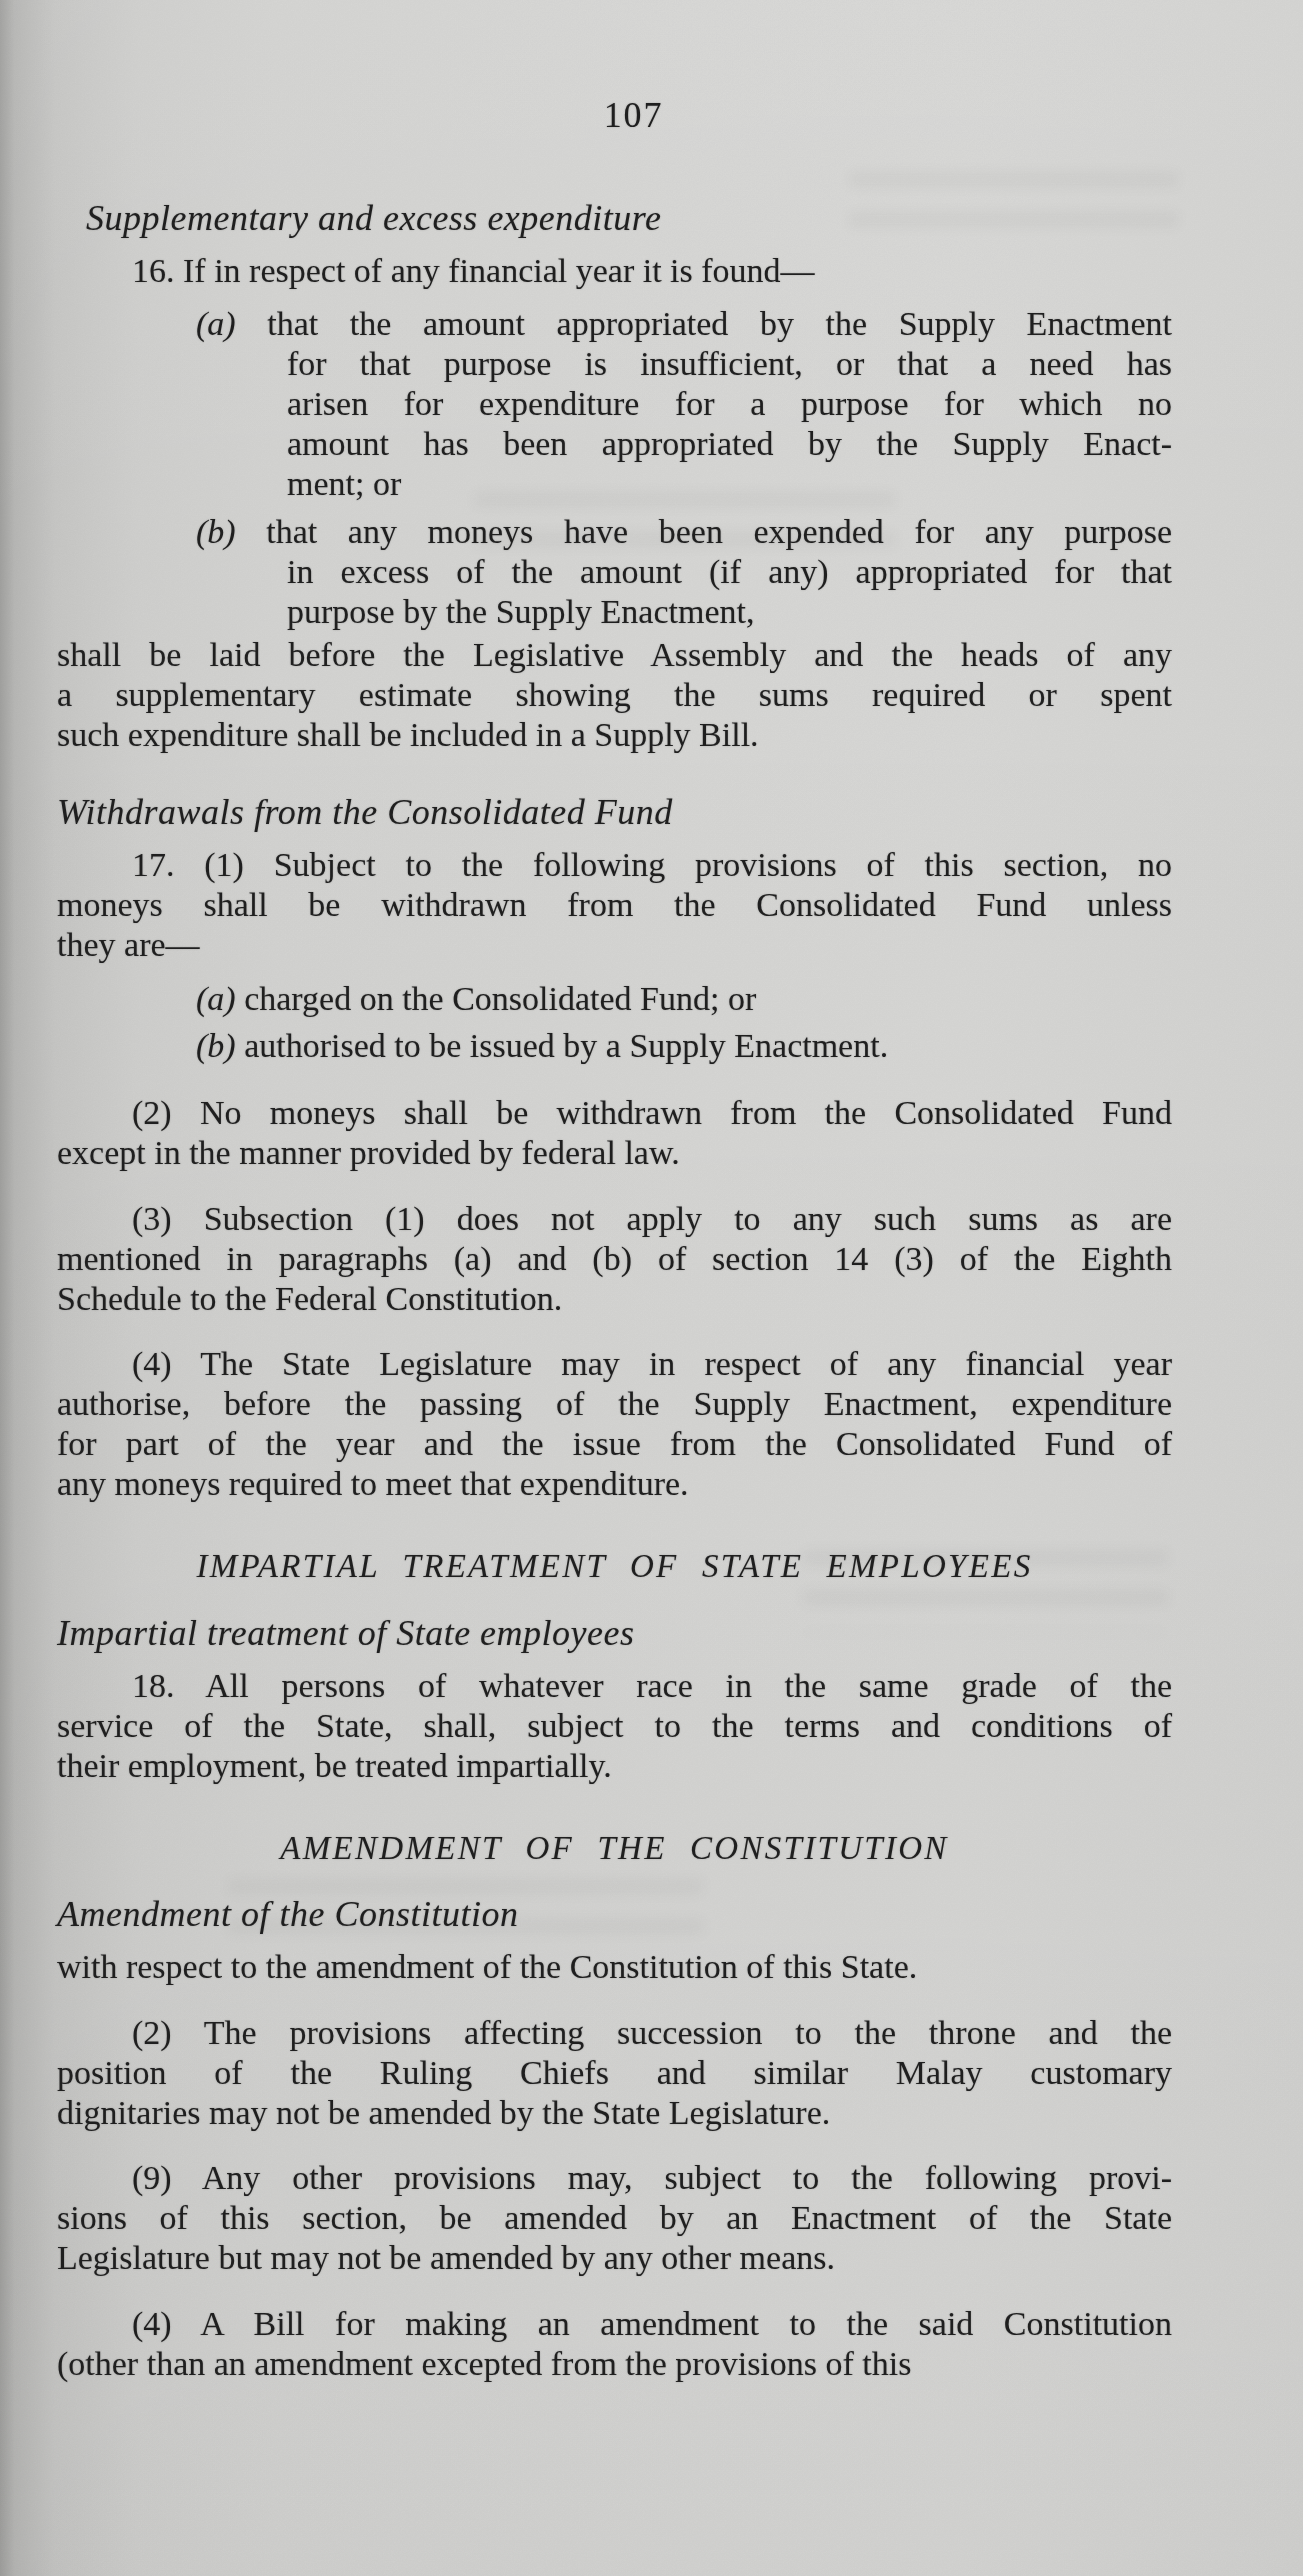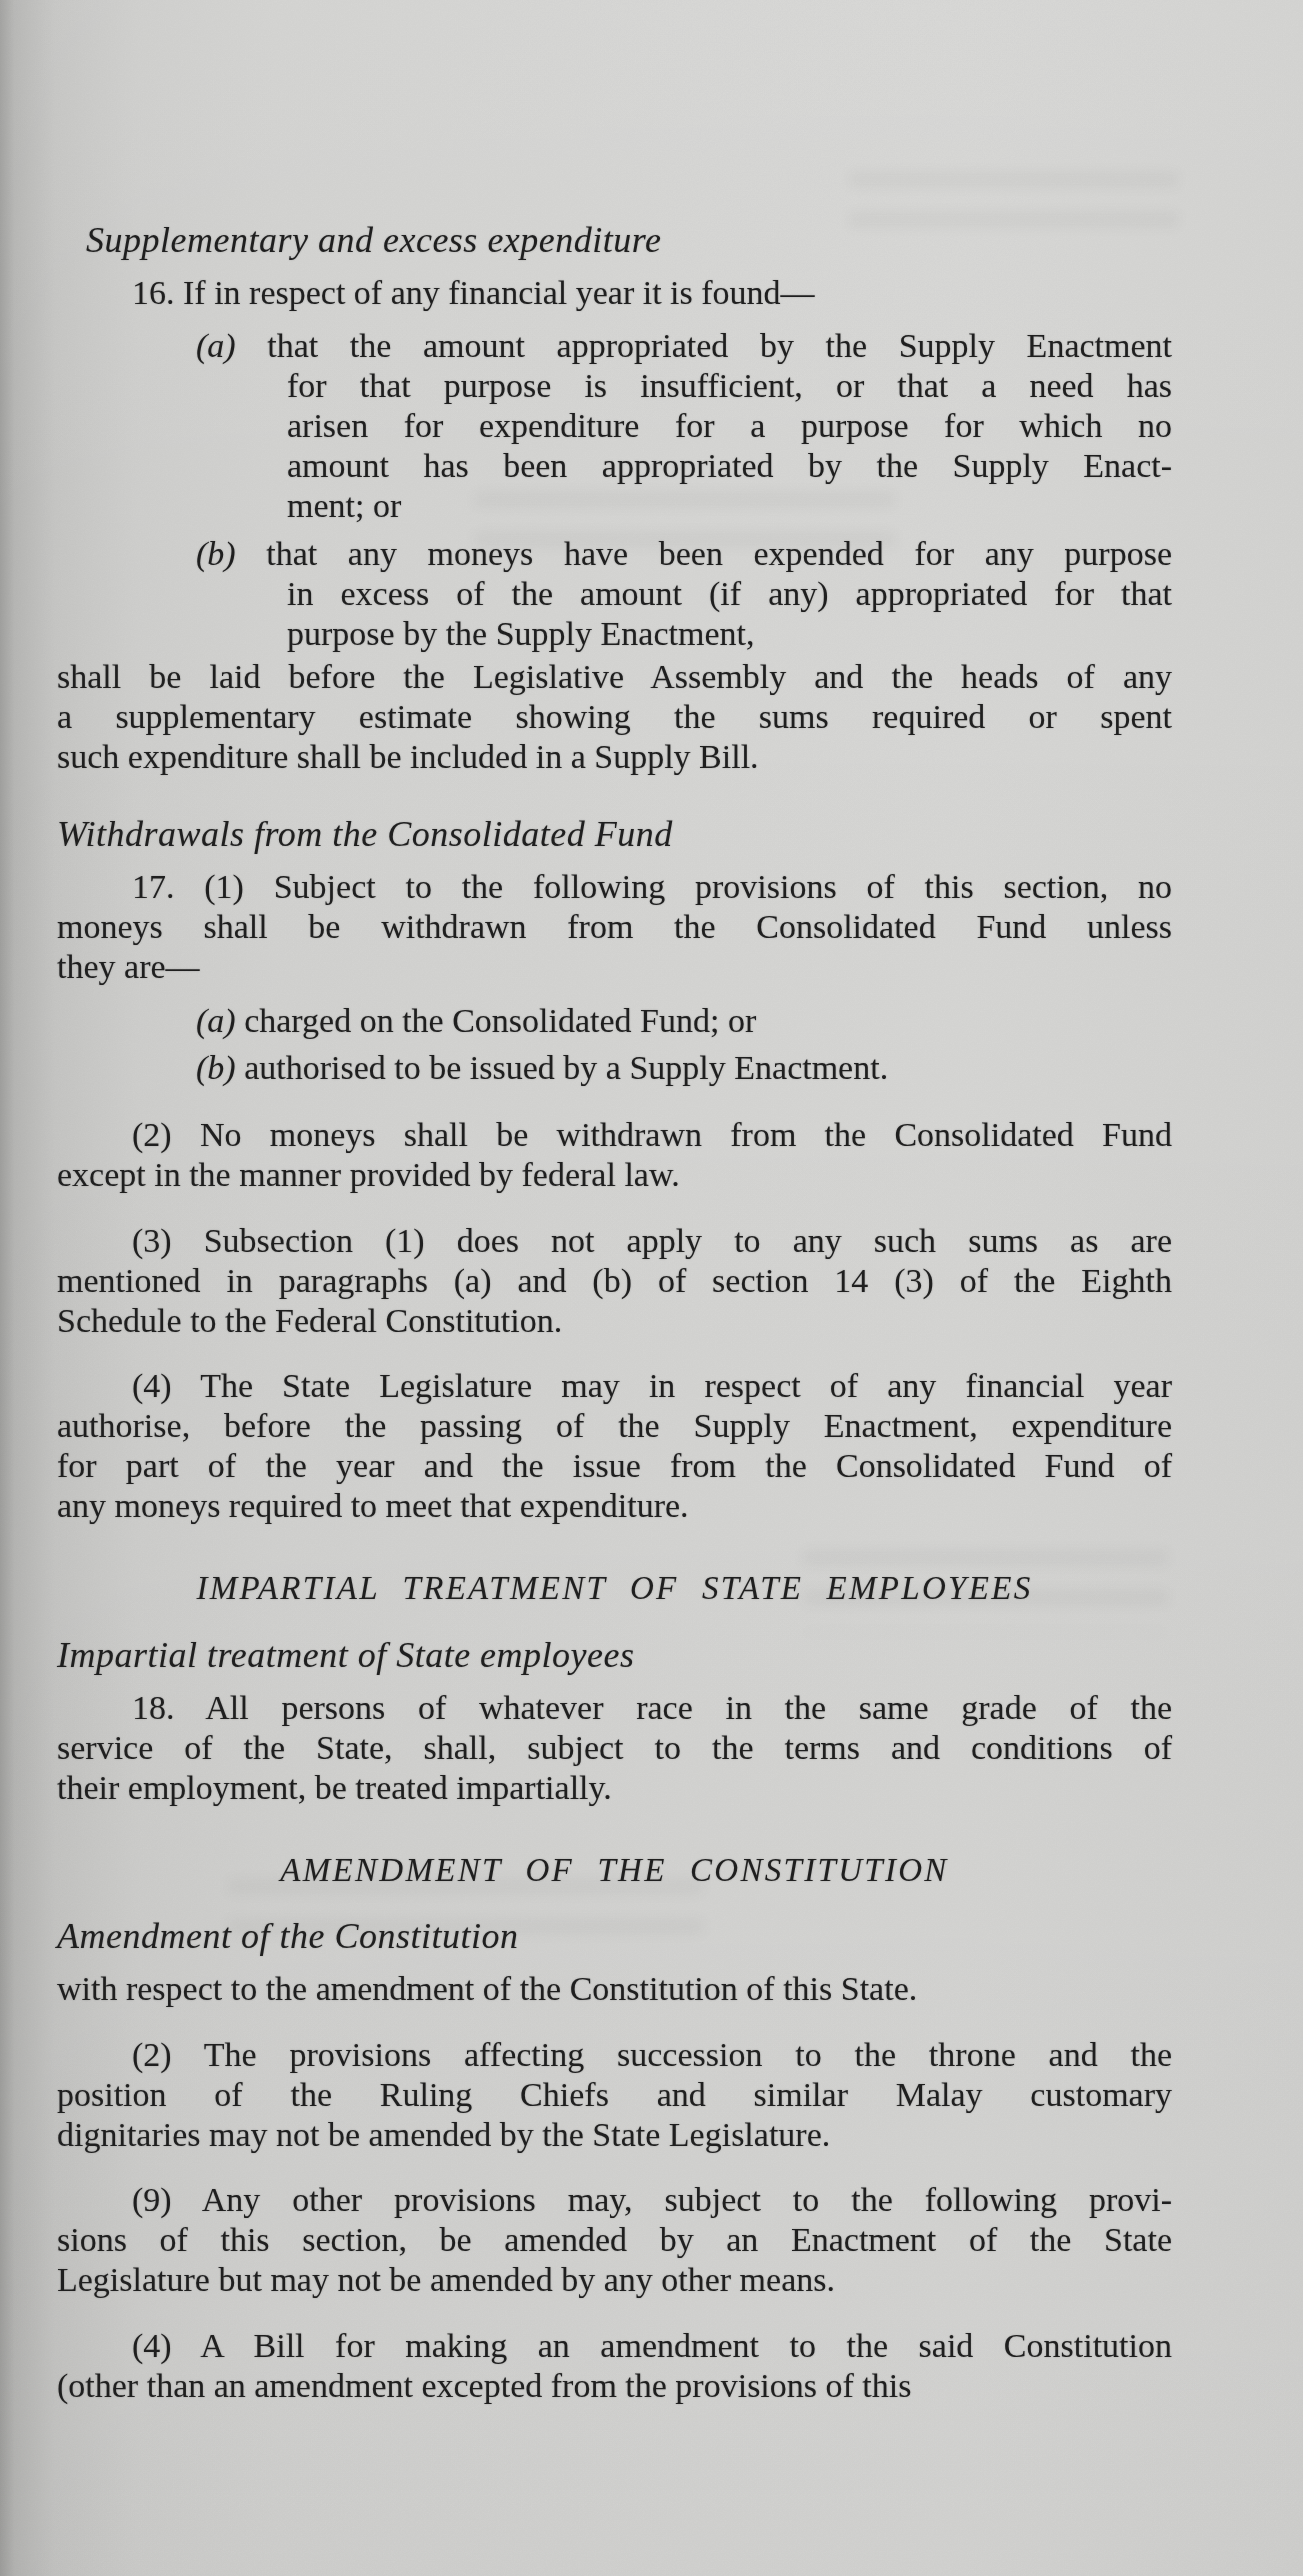--- a/index.html
+++ b/index.html
@@ -10,21 +10,21 @@
     margin:0 auto;
     overflow:hidden;
     background:
       linear-gradient(180deg, rgba(255,255,255,0.05) 0%, rgba(0,0,0,0) 22%, rgba(0,0,0,0.025) 100%),
       linear-gradient(90deg, #a2a2a0 0px, #b9b9b7 14.6px, #c9c9c7 55px, #d2d2d0 137px, #d6d6d4 274px,
                       #d9d9d7 694px, #dadad8 958px, #d6d6d4 1304px);
     font-family:"Liberation Serif","DejaVu Serif",serif;
     color:#1d1d1d;
   }
   .content{
-    position:absolute;left:57px;top:220px;width:1115px;
+    position:absolute;left:57px;top:198px;width:1115px;
     font-size:34px;line-height:40px;
     text-shadow:0 0 1.8px rgba(30,30,30,0.28);
     filter:blur(0.3px);
   }
   .page_number{
     position:absolute;top:95px;left:57px;width:1115px;
     text-align:center;text-indent:38px;
     font-size:36px;line-height:40px;letter-spacing:1.8px;
     text-shadow:0 0 1.8px rgba(30,30,30,0.3);
     filter:blur(0.3px);
@@ -71,20 +71,21 @@
   <div class="smudge" style="left:475px;top:493px;width:420px;height:64px;">
       <div></div>
     </div>
   <div class="smudge" style="left:803px;top:1551px;width:365px;height:82px;">
       <div></div>
     </div>
   <div class="smudge" style="left:228px;top:1880px;width:475px;height:73px;">
       <div></div>
     </div>
 
+  <div class="page_number">107</div>
 
   <div id="content" class="content">
       <div class="block side_heading first_heading">Supplementary and excess expenditure</div>
       <div class="block paragraph indent">
         <div class="line first last">16. If in respect of any financial year it is found—</div>
       </div>
       <div class="block subitem">
         <div class="line first"><span class="marker">(a)</span> <span>that the amount appropriated by the Supply Enactment</span></div>
         <div class="line">for that purpose is insufficient, or that a need has</div>
         <div class="line">arisen for expenditure for a purpose for which no</div>

